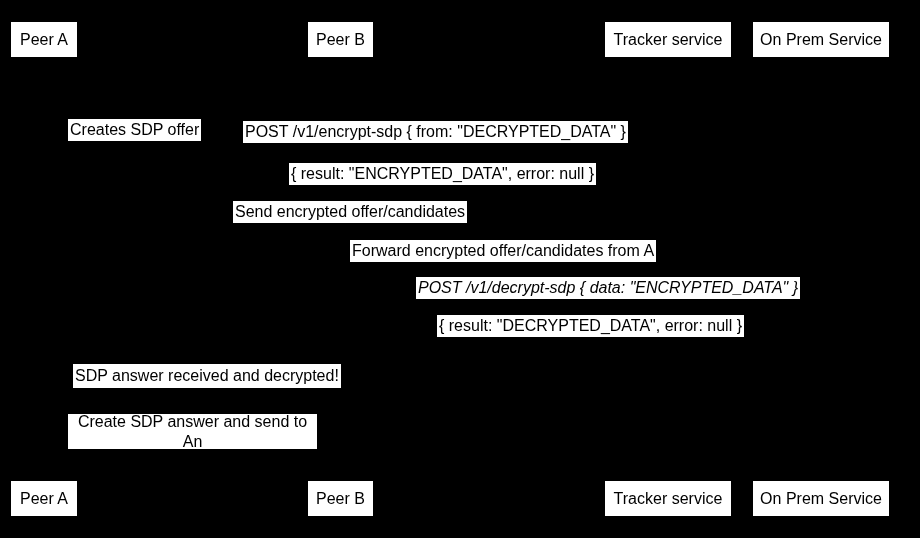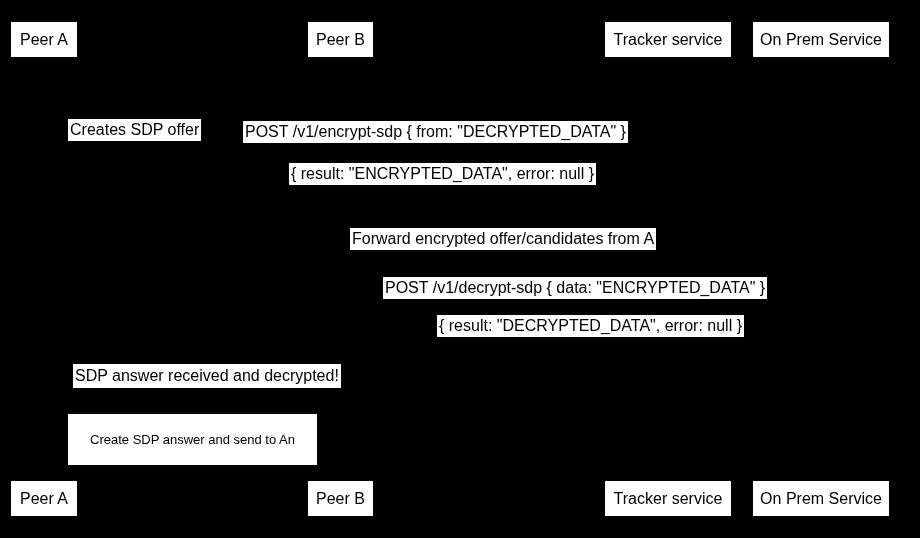--- a/index.html
+++ b/index.html
@@ -36,33 +36,33 @@
     color: #000000;
     font-size: 16px;
     line-height: 20px;
     padding: 1px 2px;
     white-space: nowrap;
   }
   .msg.m0 { left: 68px;  top: 83px; margin-top: 36px;  }
   .msg.m1 { left: 243px; top: 121px; }
   .msg.m2 { left: 289px; top: 163px; }
   .msg.m3 { left: 233px; top: 201px; }
-  .msg.m4 { left: 350px; top: 228px; text-align: center; }
-  .msg.m5 { left: 383px; top: 277px; }
+  .msg.m4 { left: 350px; top: 240px; text-align: center; }
+  .msg.m5 { left: 416px; top: 277px; font-style: italic; }
   .msg.m6 { left: 437px; top: 315px; }
   .msg.m7 { left: 73px;  top: 364px; line-height: 22px; }
   .note {
     position: absolute;
     left: 68px;
     top: 414px;
     width: 249px;
-    height: 51px;
+    height: 35px;
     background: #ffffff;
     color: #000000;
-    font-size: 13px;
+    font-size: 16px;
     line-height: 20px;
     text-align: center;
     display: flex;
     flex-direction: column;
     justify-content: center;
     box-sizing: border-box;
   }
 </style>
 </head>
 <body>
@@ -70,20 +70,21 @@
 <div class="stage">
 
   <div class="actor pa-t">Peer A</div>
   <div class="actor pb-t">Peer B</div>
   <div class="actor ts-t">Tracker service</div>
   <div class="actor op-t">On Prem Service</div>
 
   <div class="msg m0">Creates SDP offer</div>
   <div class="msg m1">POST /v1/encrypt-sdp { from: "DECRYPTED_DATA" }</div>
   <div class="msg m2">{ result: "ENCRYPTED_DATA", error: null }</div>
+  <div class="msg m3">Send encrypted offer/candidates</div>
   <div class="msg m4">Forward encrypted offer/candidates from A</div>
   <div class="msg m5">POST /v1/decrypt-sdp { data: "ENCRYPTED_DATA" }</div>
   <div class="msg m6">{ result: "DECRYPTED_DATA", error: null }</div>
   <div class="msg m7">SDP answer received and decrypted!</div>
 
   <div class="note">
     <span>Create SDP answer and send to An</span>
   </div>
 
   <div class="actor pa-b">Peer A</div>

